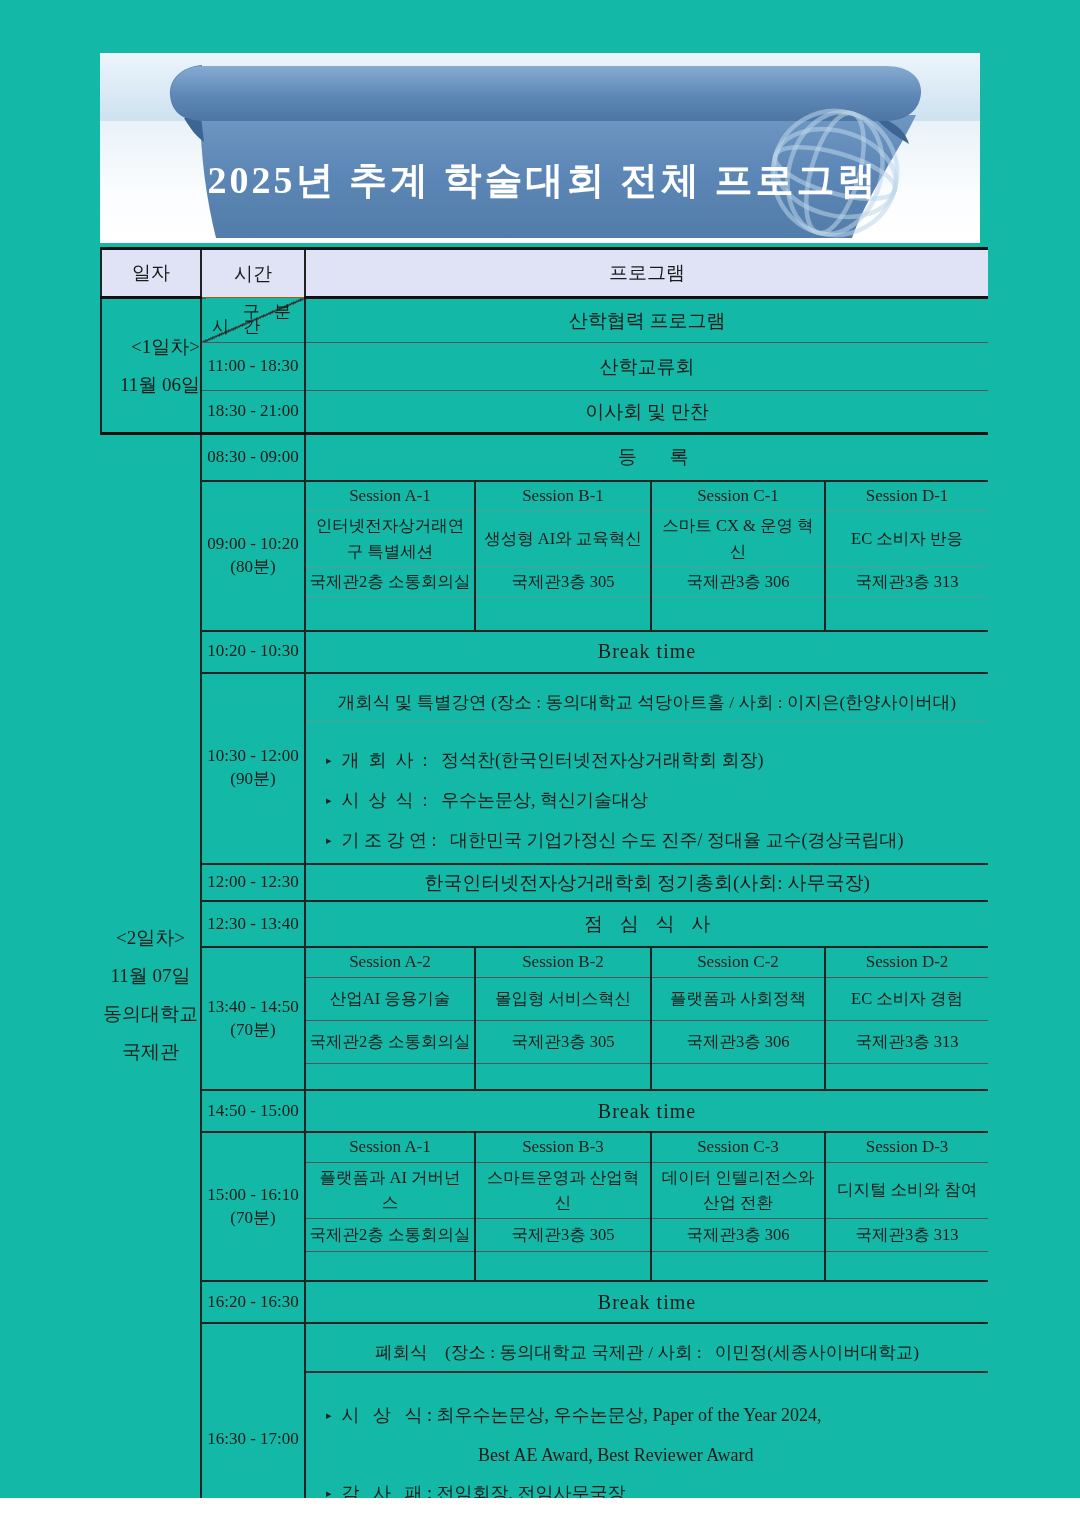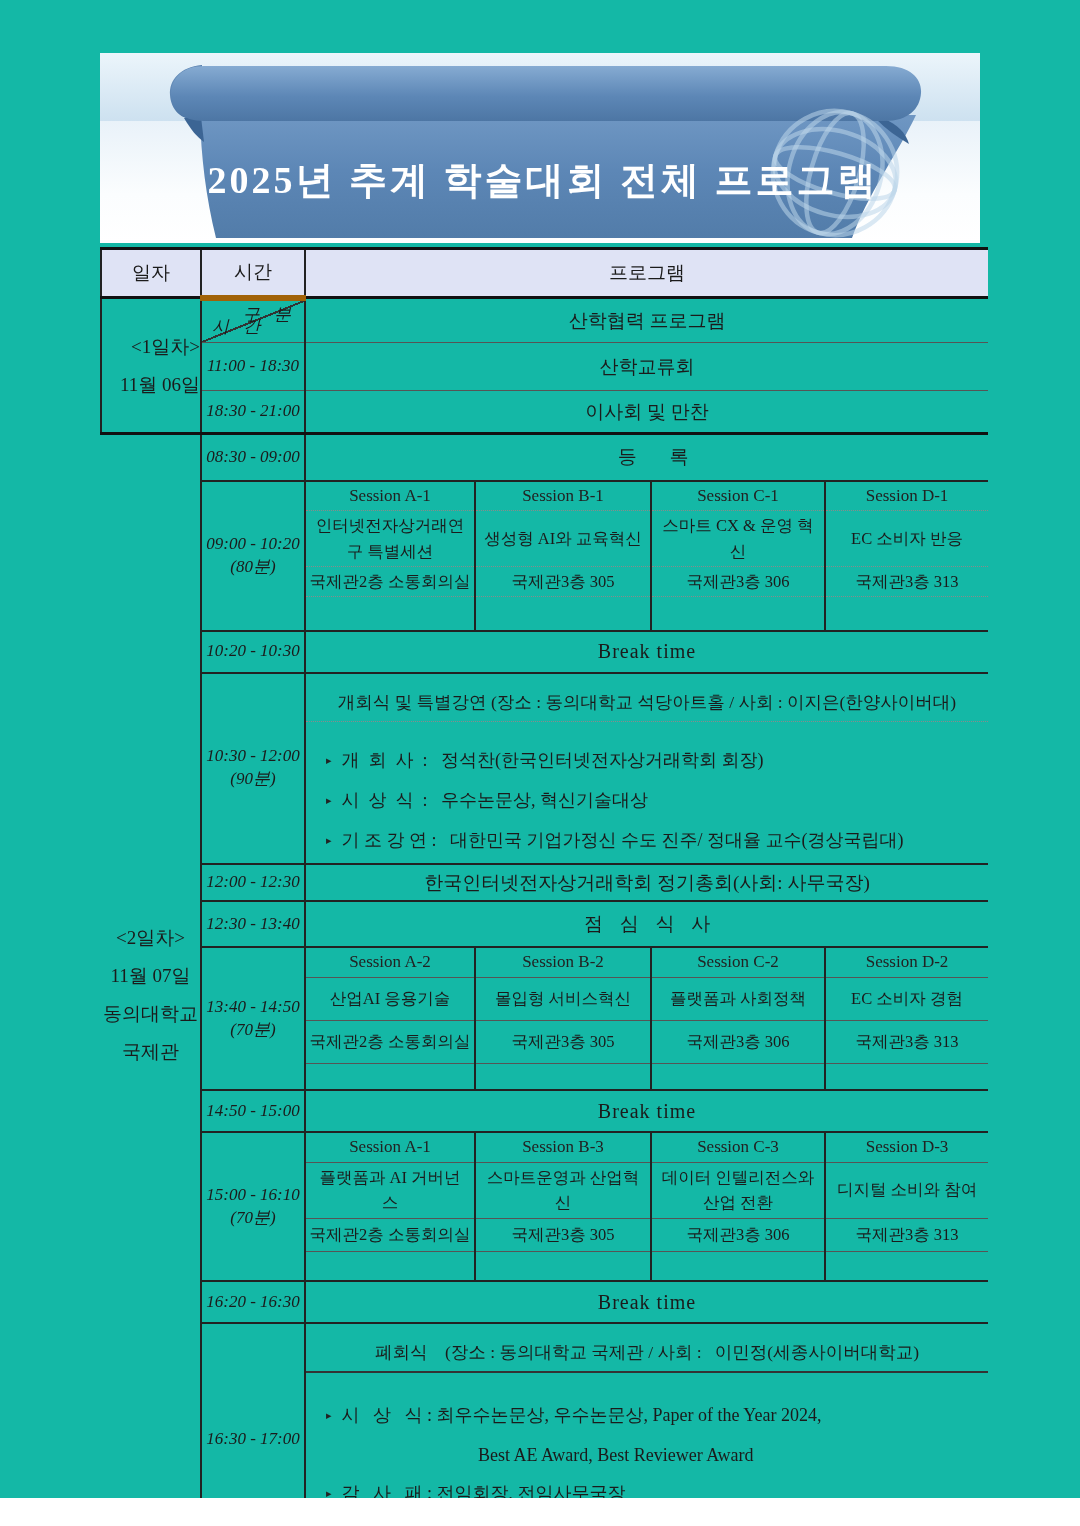--- a/index.html
+++ b/index.html
@@ -4,36 +4,36 @@
 <style>
   html,body{margin:0;padding:0;background:#fff;}
   .page{position:relative;width:1080px;height:1498px;background:#14b8a6;overflow:hidden;
         font-family:"Liberation Serif","DejaVu Serif",serif;color:#1b1b1b;}
   .banner-wrap{position:absolute;left:100px;top:45px;width:880px;height:202px;}
   .banner-title-text{font-family:"Liberation Serif","DejaVu Serif",serif;font-weight:bold;letter-spacing:3px;}
   table.program{position:absolute;left:100px;top:247px;width:887px;border-collapse:collapse;table-layout:fixed;}
   td,th{padding:0;margin:0;vertical-align:middle;text-align:center;font-weight:normal;}
   th.hcell{background:#dfe3f5;border-top:3px solid #111;border-bottom:3px solid #111;font-size:19px;}
   th.h-date{border-left:2px solid #222;}
-  th.h-time{border-bottom:6px solid #a16207;border-left:2px solid #222;}
+  th.h-time{border-bottom:1px solid #a16207;border-left:2px solid #222;}
   th.h-prog{border-left:2px solid #222;}
   
   .vl{border-left:2px solid #222;}
   
   .bb1{border-bottom:1px solid #555;}
   .bbd{border-bottom:1px dotted #8a8a8a;}
   .bb2{border-bottom:2px solid #222;}
   .bb3{border-bottom:3px solid #111;}
   .blo{border-left:2px solid #222;text-align:right;}
   
   .h49{height:49px}.h45{height:45px}.h48{height:48px}.h43{height:43px}.h47{height:47px}
   .h30{height:30px}.h56{height:56px}.h34{height:34px}.h42{height:42px}.h168{height:168px}
   .h37{height:37px}.h46{height:46px}.h27{height:27px}.h50{height:50px}.h33{height:33px}.h175{height:175px}
   .date{font-size:19px;line-height:2.0;}
-  .time{font-size:17px;line-height:1.35;font-style:italic;}
+  .time{font-size:17px;line-height:1.35;}
   .prog{font-size:19px;}
   .brk{font-size:20px;letter-spacing:1px;}
   .sp-wide{letter-spacing:14px;text-indent:14px;padding-left:12px;}
   .sp-mid{letter-spacing:6px;text-indent:6px;}
   .sname{font-size:17px;color:#222;}
   .stopic{font-size:16.5px;line-height:1.55;padding:2px 6px;}
   .sroom{font-size:16.5px;}
   
   .diag{position:relative;font-size:17px;
         background-image:linear-gradient(to bottom right,transparent calc(50% - 1px),#333 calc(50% - 1px),#333 calc(50% + 1px),transparent calc(50% + 1px));}

